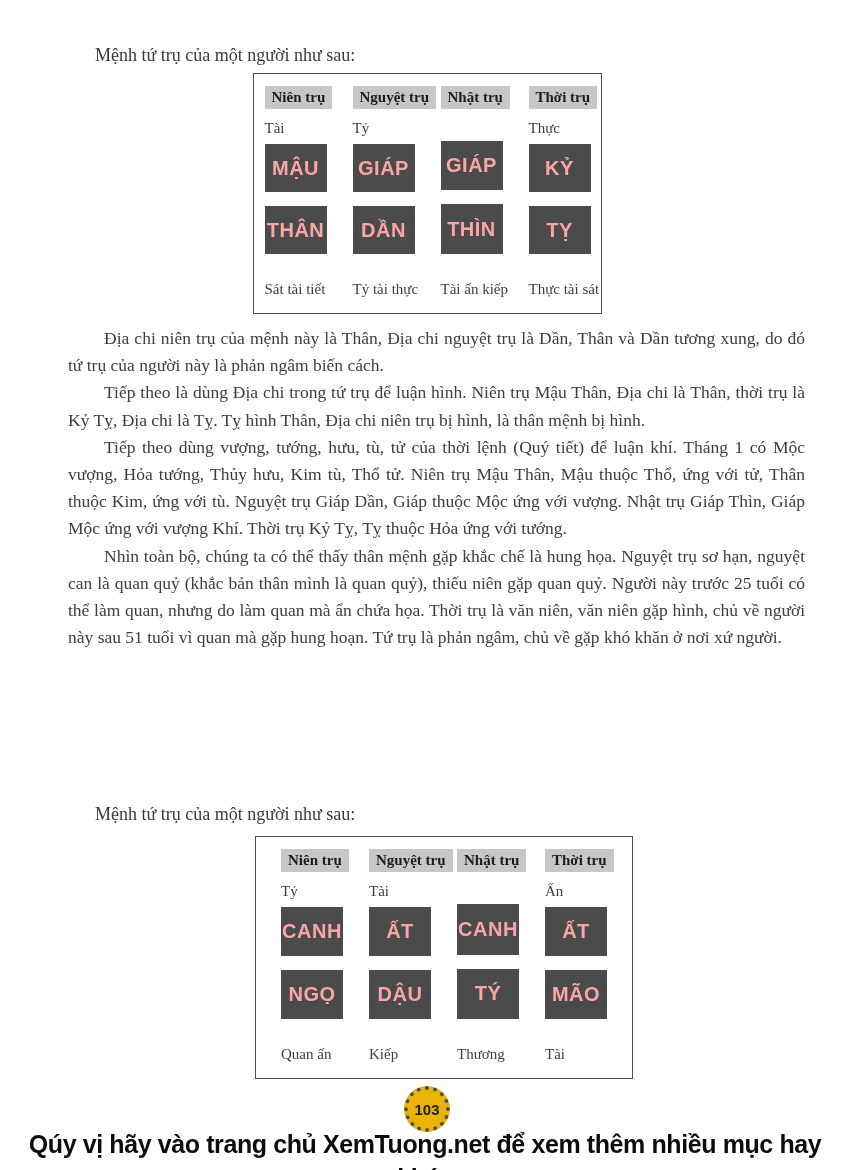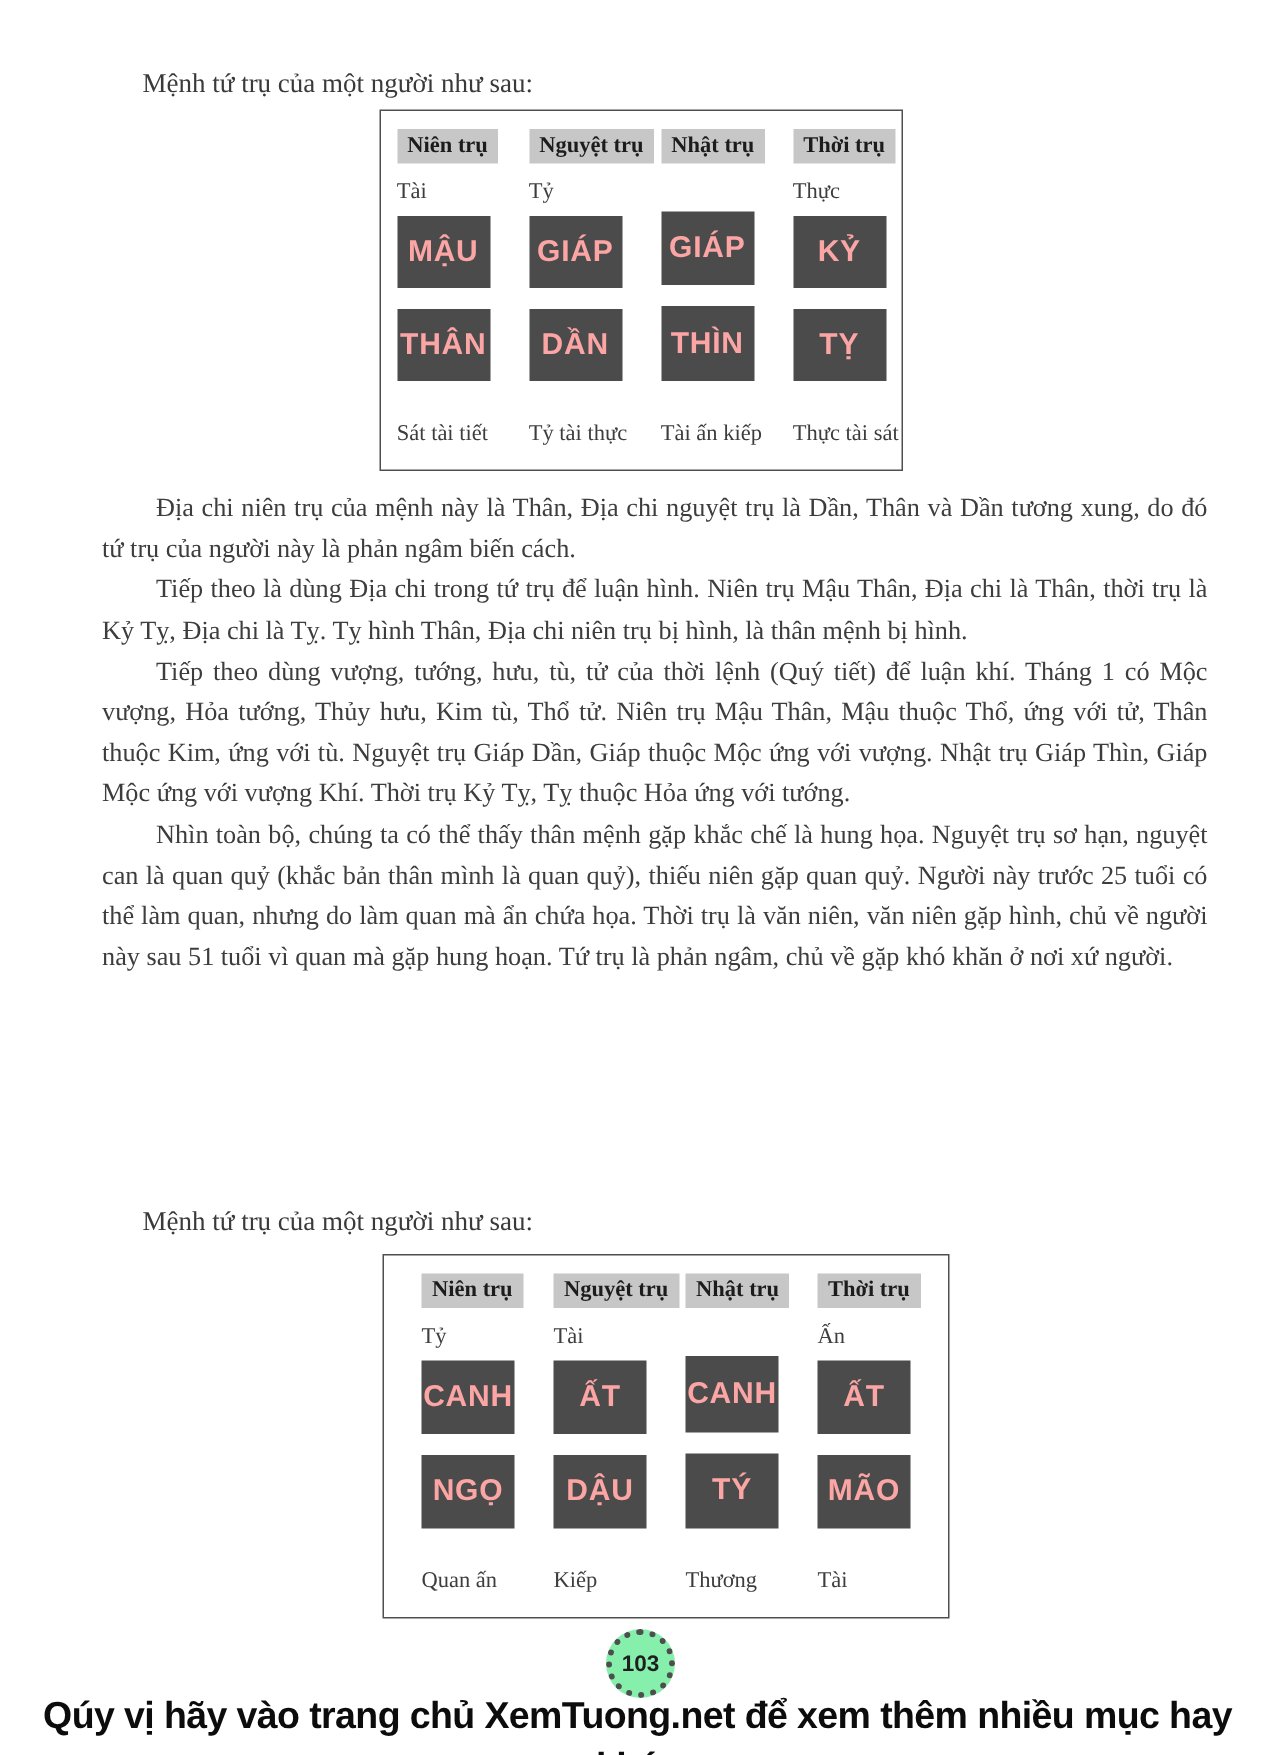--- a/index.html
+++ b/index.html
@@ -52,21 +52,21 @@
     font-family:"Liberation Serif", serif; font-weight:bold; font-size:106px;
     line-height:1.1; color:transparent; -webkit-text-stroke:2.5px #c3c3c3;
     white-space:nowrap; letter-spacing:-1px; z-index:3; pointer-events:none;
   }
 
   .page-badge {
     position:absolute; top:1086px; left:404px; width:46px; height:46px;
     border-radius:50%; border:4px dotted #4e4e4e; box-sizing:border-box;
     display:flex; align-items:center; justify-content:center;
     font-family:"Liberation Sans", sans-serif; font-weight:bold; font-size:15px;
-    color:#1f1f1f; background:#86efac; z-index:4;
+    color:#1f1f1f; background:#eab308; z-index:4;
   }
 
   .footer-note {
     position:absolute; top:1127px; left:0; width:100%; text-align:center;
     font-family:"Liberation Sans", sans-serif; font-weight:bold; font-size:25px;
     line-height:34px; color:#0c0c0c; letter-spacing:-0.4px; z-index:5;
   }
 </style>
 </head>
 <body>

